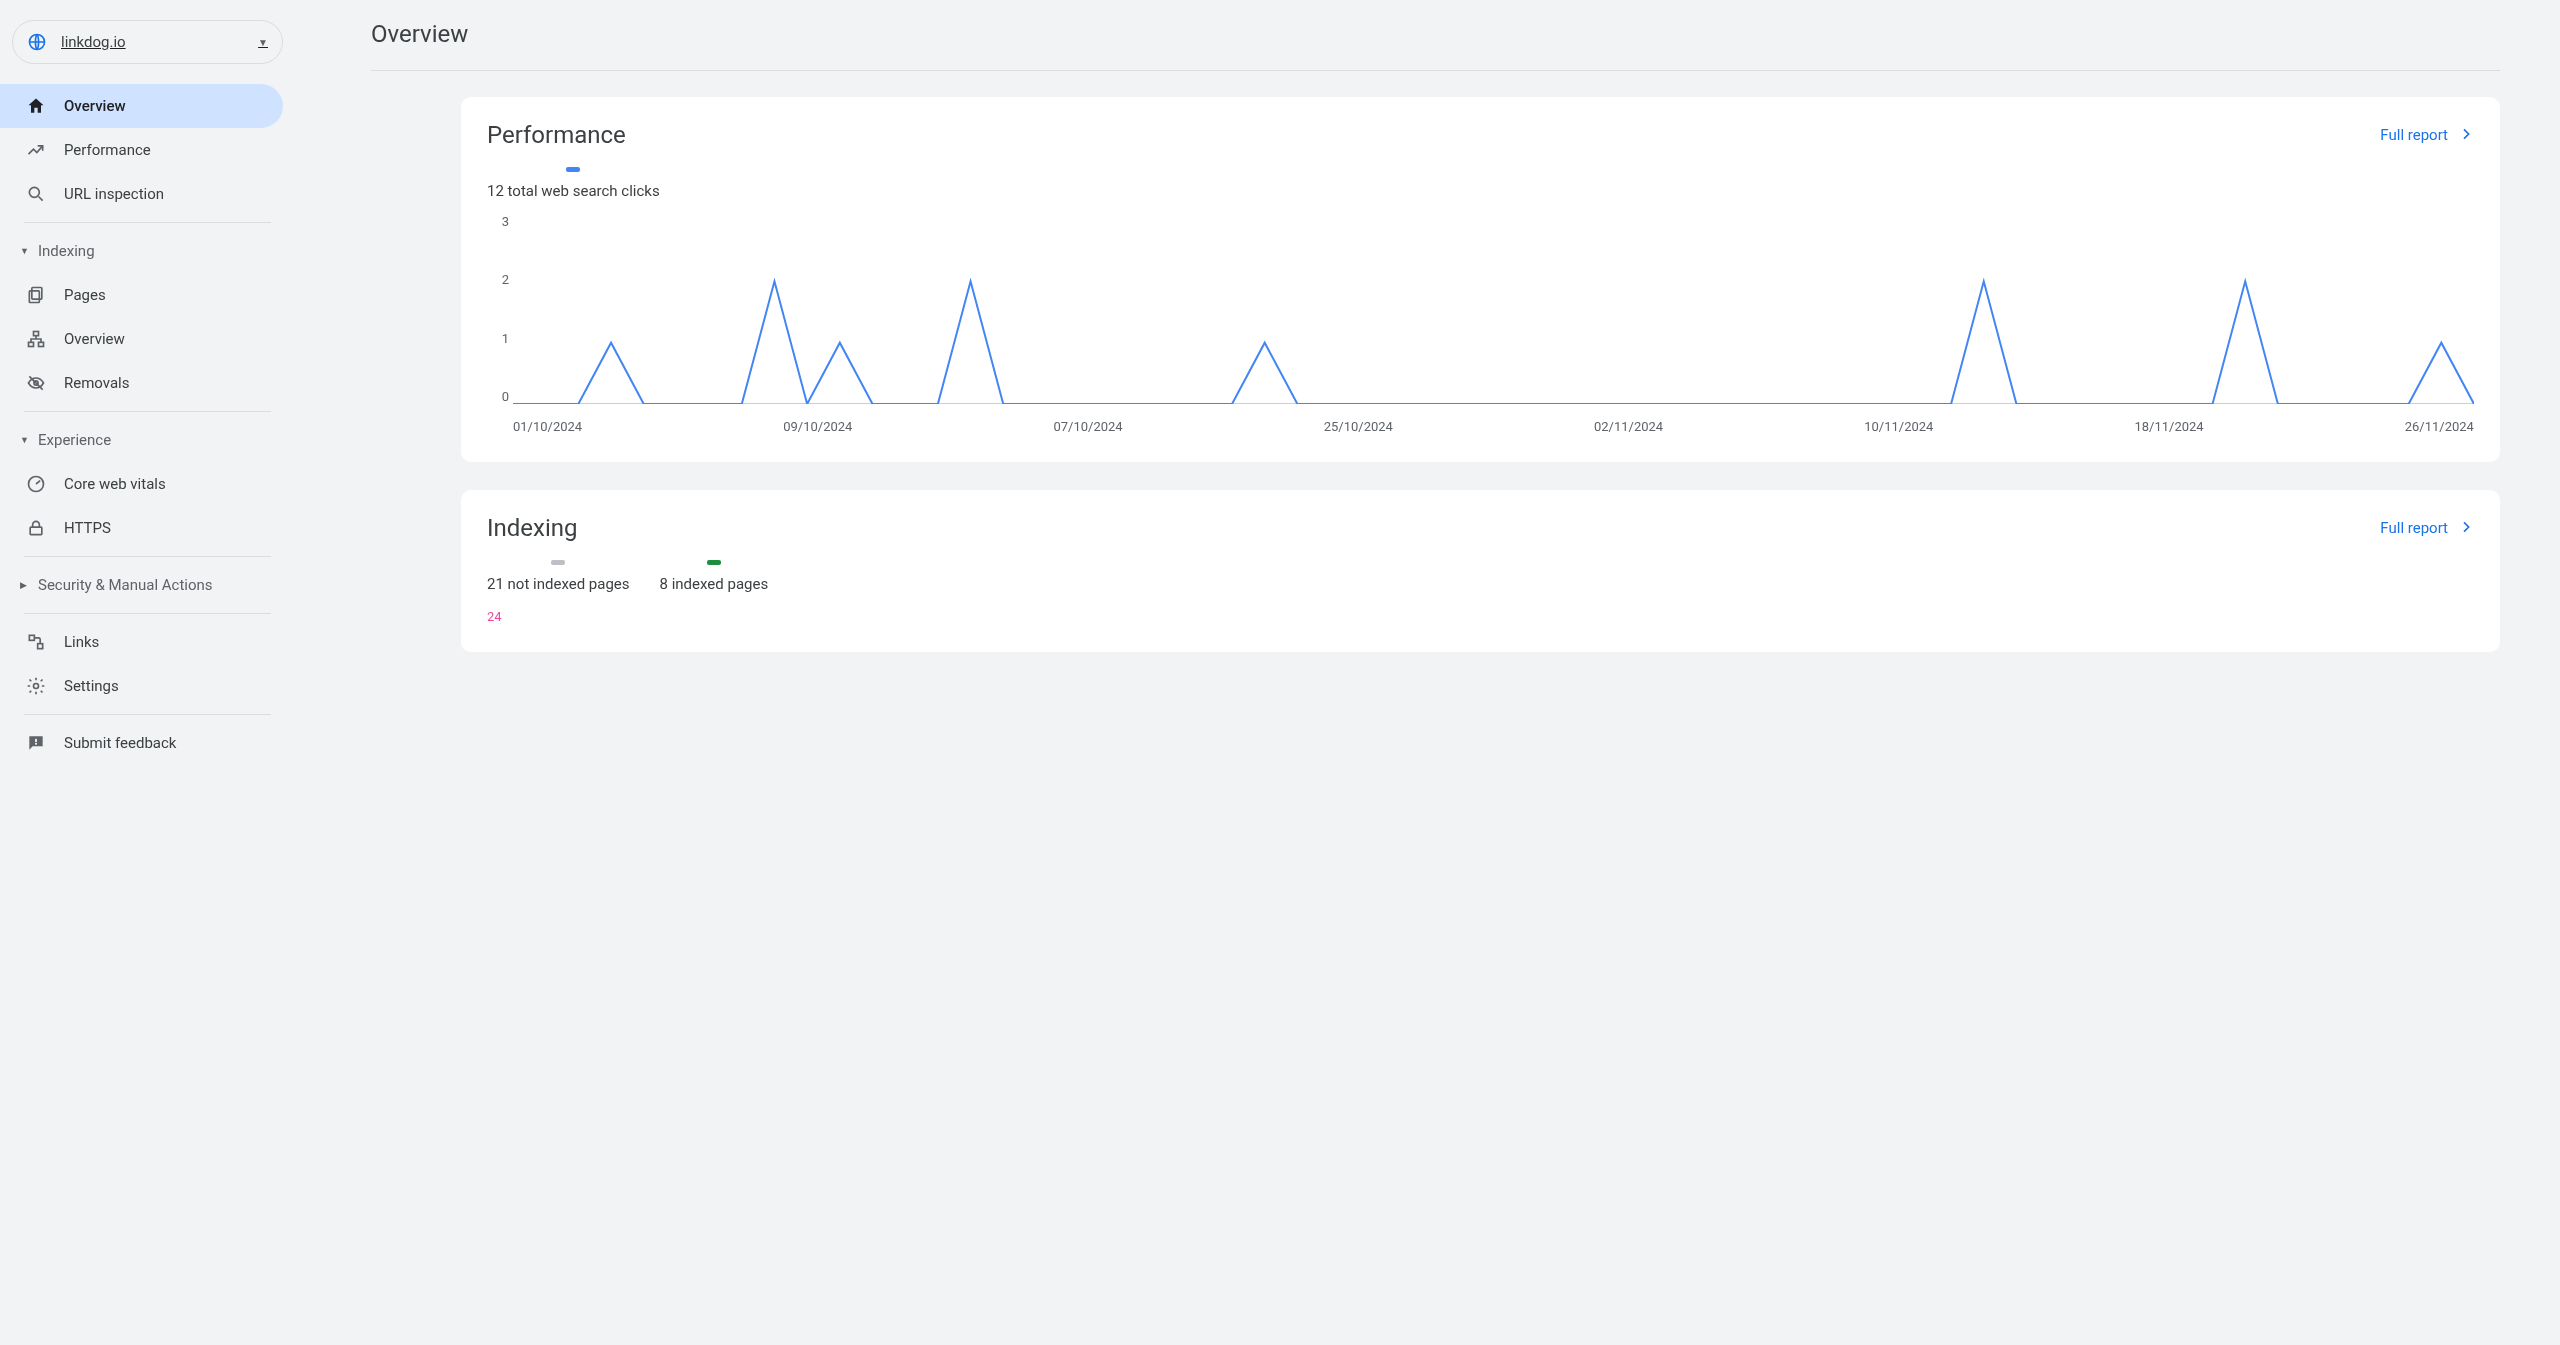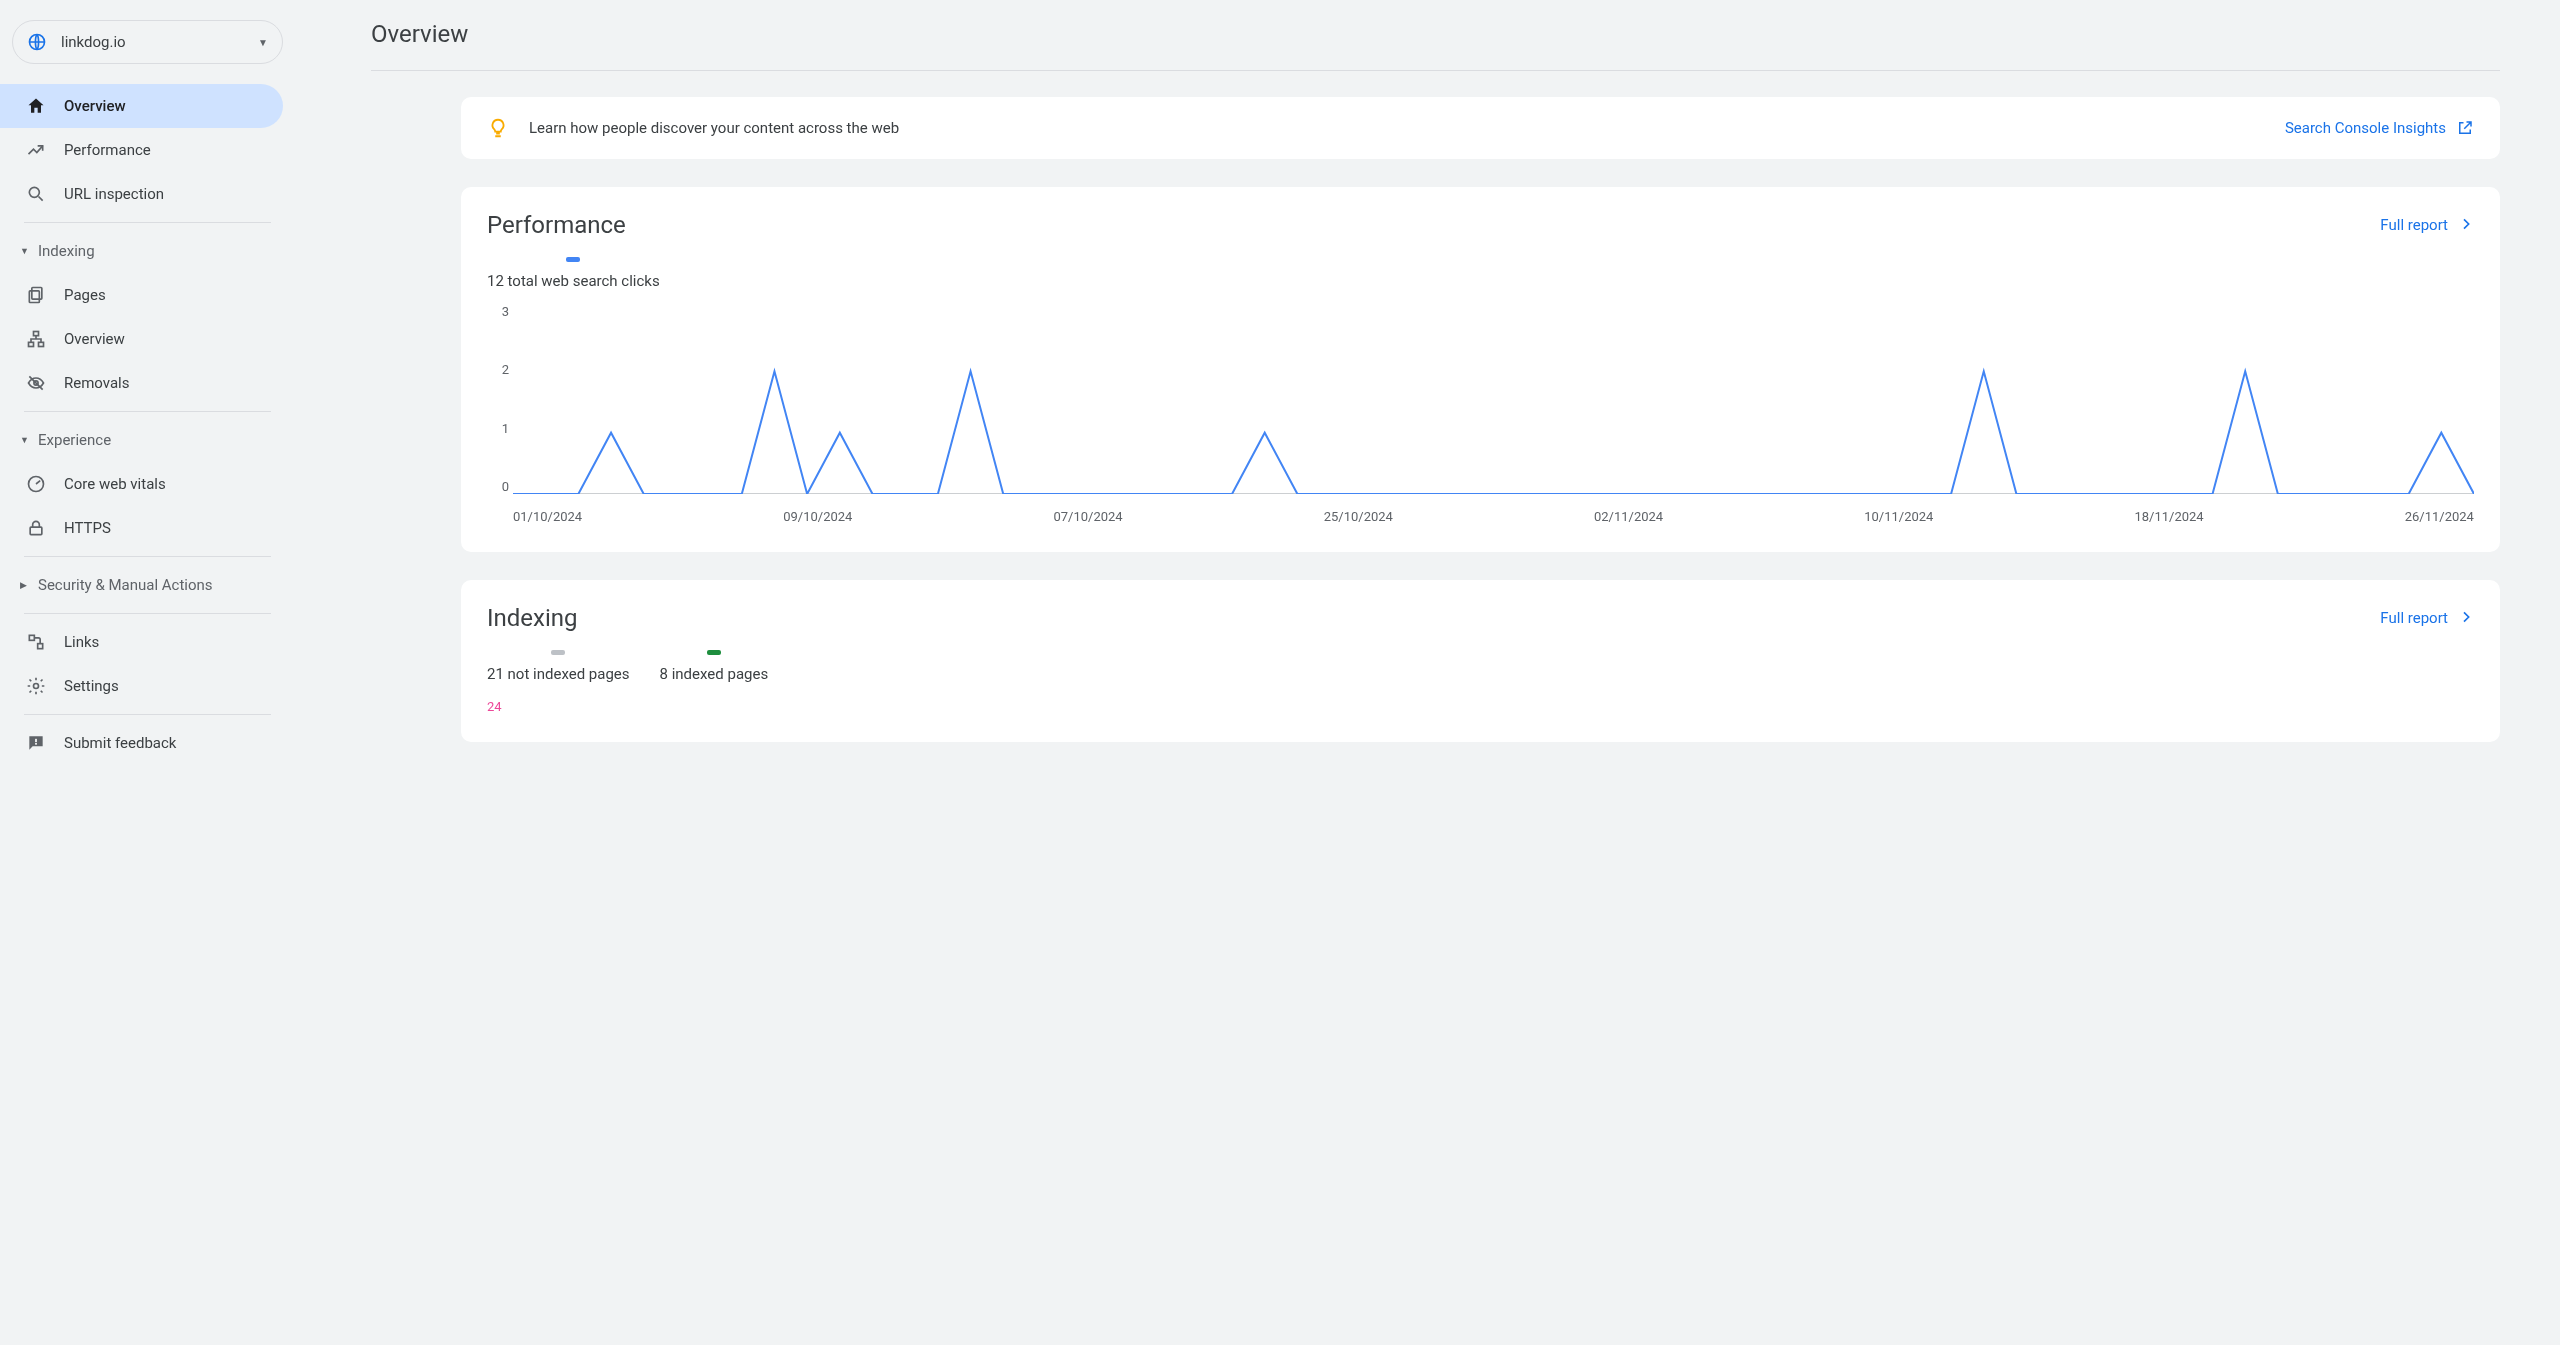--- a/index.html
+++ b/index.html
@@ -25,20 +25,21 @@
   .property-selector {
     margin: 0 12px 20px 12px;
     border: 1px solid #dadce0;
     border-radius: 22px;
     height: 44px;
     display: flex;
     align-items: center;
     padding: 0 14px;
     background: #f1f3f4;
     cursor: pointer;
+    text-decoration: underline;
   }
   .property-selector .globe-icon {
     width: 20px; height: 20px;
     color: #1a73e8;
     margin-right: 14px;
   }
   .property-selector .label {
     flex: 1;
     font-size: 15px;
     color: #3c4043;
@@ -345,36 +346,20 @@
             <rect x="11" y="12" width="2" height="2" fill="#fff"></rect>
           </svg>
       </span>
       <span>Submit feedback</span>
     </div>
   </aside>
 
   <main class="main">
     <h1 class="page-title">Overview</h1>
 
-    <div class="card insight-card">
-      <span class="bulb">
-        <svg viewBox="0 0 24 24" width="22" height="22" fill="none" stroke="currentColor" stroke-width="2">
-            <path d="M9 21h6M10 18h4M12 3a6 6 0 00-4 10.5c.7.8 1 1.5 1 2.5h6c0-1 .3-1.7 1-2.5A6 6 0 0012 3z"></path>
-          </svg>
-      </span>
-      <span class="text">Learn how people discover your content across the web</span>
-      <a class="link">
-        <span>Search Console Insights</span>
-        <span>
-          <svg viewBox="0 0 24 24" width="18" height="18" fill="none" stroke="currentColor" stroke-width="2">
-              <path d="M14 4h6v6M20 4l-9 9M19 14v5H5V5h5"></path>
-            </svg>
-        </span>
-      </a>
-    </div>
 
     <div class="card panel">
       <div class="panel-header">
         <div class="panel-title">Performance</div>
         <a class="full-report">
           <span>Full report</span>
           <span>
             <svg viewBox="0 0 24 24" width="16" height="16" fill="none" stroke="currentColor" stroke-width="2.5">
                 <path d="M9 5l7 7-7 7"></path>
               </svg>

